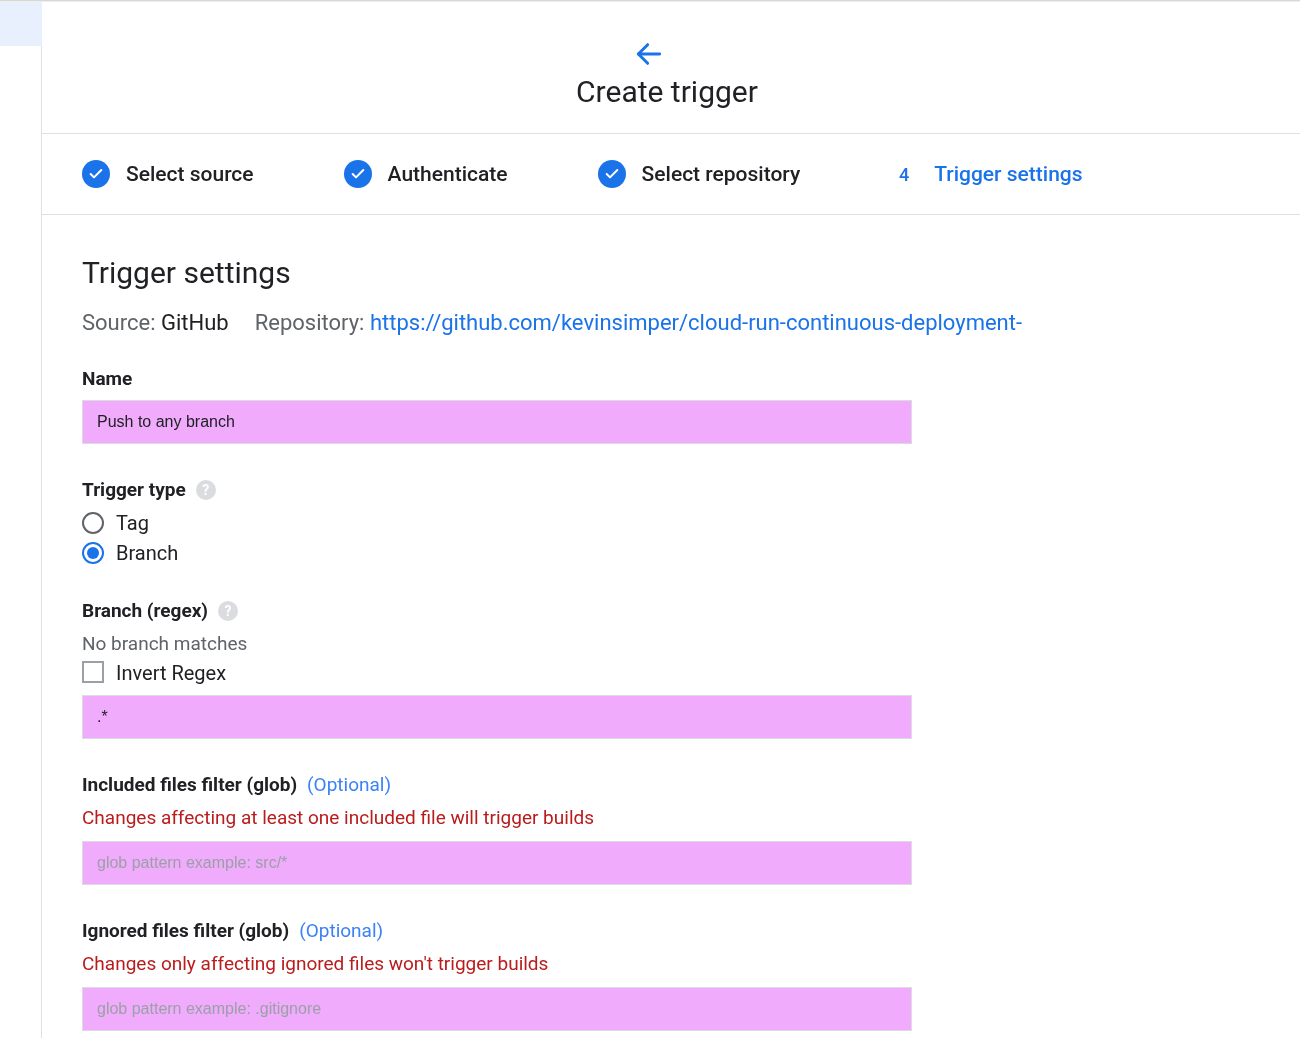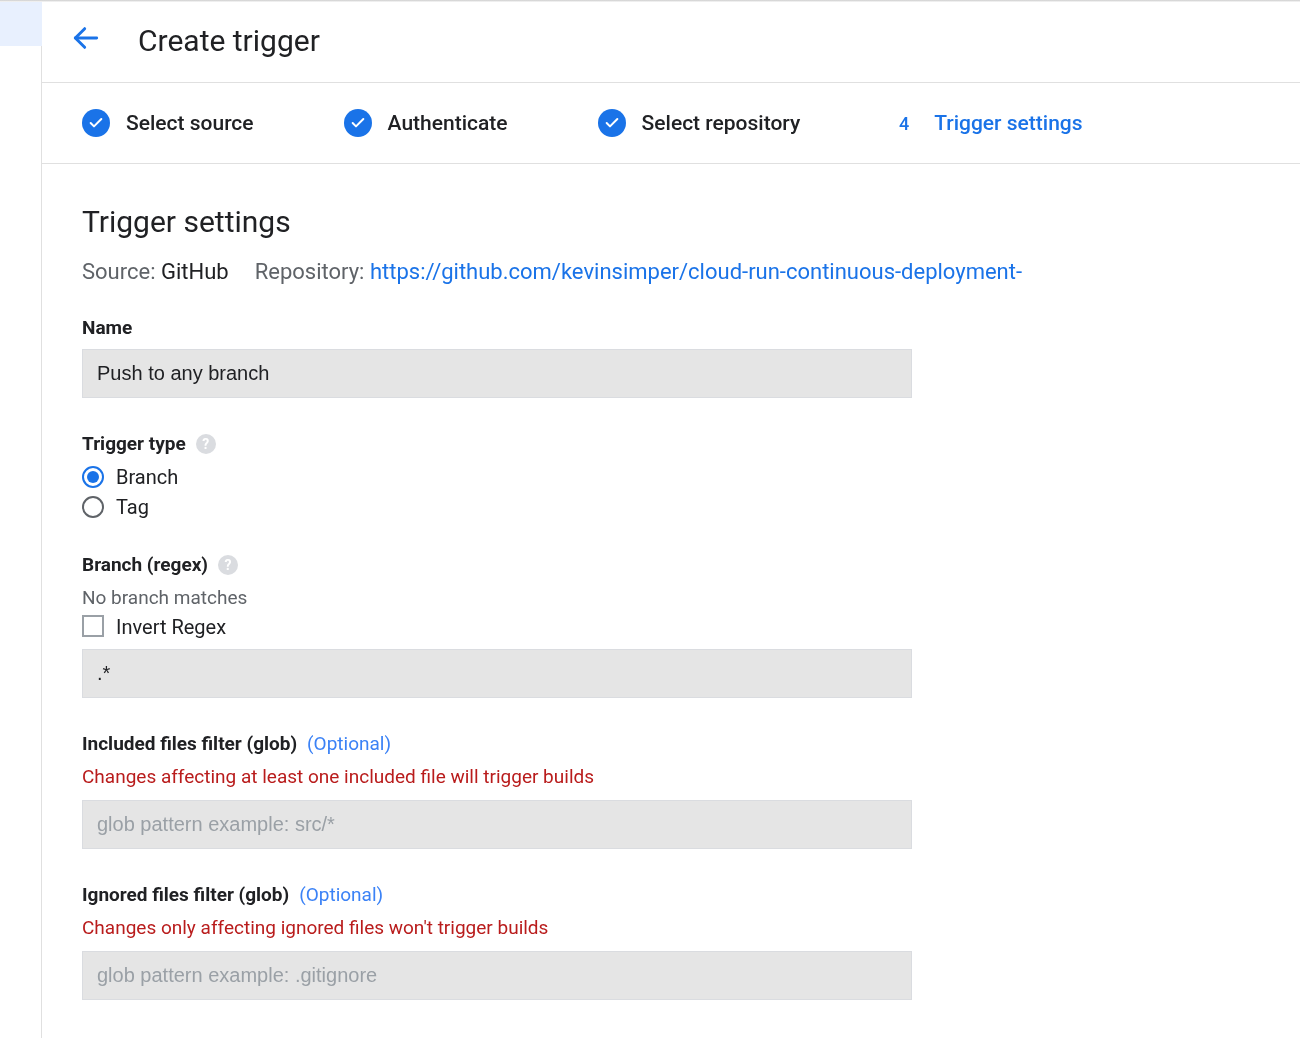--- a/index.html
+++ b/index.html
@@ -28,21 +28,22 @@
 }
 .sidebar-item.active { background: #e8f0fe; }
 .main {
   margin-left: 42px;
   background: #fff;
   min-height: 100%;
 }
 .header {
   display: flex;
   align-items: center;
-  padding: 20px 36px 24px 28px;
+  padding: 36px 36px 24px 28px;
+  flex-direction: column;
 }
 .back-arrow {
   color: #1a73e8;
   margin-right: 36px;
   cursor: pointer;
 }
 .page-title {
   font-size: 30px;
   font-weight: 400;
   color: #202124;
@@ -107,23 +108,23 @@
   font-size: 14px;
   font-weight: 700;
   display: inline-flex;
   align-items: center;
   justify-content: center;
 }
 .field-desc { font-size: 19px; color: #b91c1c; margin-bottom: 12px; }
 .text-input {
   width: 100%;
   padding: 12px 14px;
-  font-size: 20px;
+  font-size: 16px;
   border: 1px solid #dadce0;
-  background: #e5e5e5;
+  background: #f0abfc;
   color: #202124;
   outline: none;
 }
 .text-input::placeholder { color: #9aa0a6; }
 .radio-group { margin-top: 6px; }
 .radio-row {
   display: flex;
   align-items: center;
   gap: 12px;
   margin-bottom: 6px;
@@ -233,26 +234,26 @@
       <input class="text-input" type="text" value="Push to any branch" style="">
     </div>
 
     <div class="field">
       <div class="field-label">
         <span>Trigger type</span>
         <span class="help-icon">?</span>
       </div>
       <div class="radio-group">
         <div class="radio-row">
+          <span class="radio"></span>
+          <span>Tag</span>
+        </div>
+        <div class="radio-row">
           <span class="radio checked"></span>
           <span>Branch</span>
-        </div>
-        <div class="radio-row">
-          <span class="radio"></span>
-          <span>Tag</span>
         </div>
       </div>
     </div>
 
     <div class="field">
       <div class="field-label">
         <span>Branch (regex)</span>
         <span class="help-icon">?</span>
       </div>
       <div class="sublabel">No branch matches</div>

